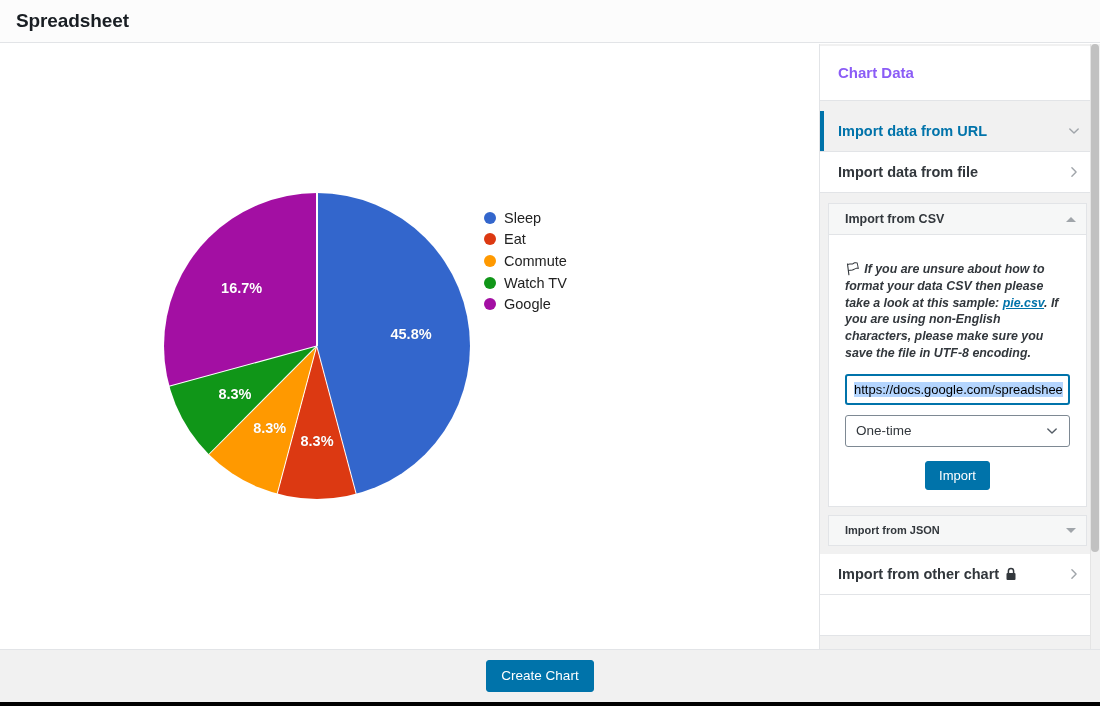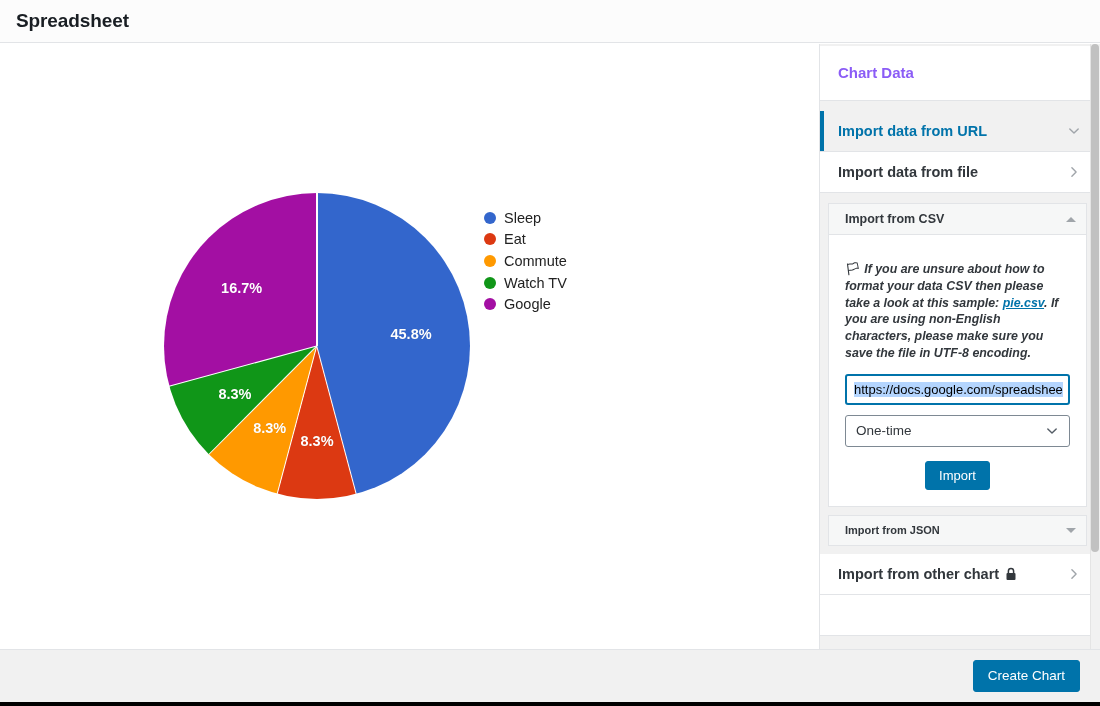--- a/index.html
+++ b/index.html
@@ -315,21 +315,21 @@
   .footer {
     position: absolute;
     left: 0;
     top: 649px;
     width: 1100px;
     height: 53px;
     background: #f1f1f1;
     border-top: 1px solid #e2e4e7;
     display: flex;
     align-items: center;
-    justify-content: flex-end;
+    justify-content: center;
     padding-right: 20px;
   }
   .footer .btn-primary {
     font-size: 13.5px;
     padding: 8px 14px;
   }
   .bottom-edge {
     position: absolute;
     left: 0; top: 702px;
     width: 1100px; height: 4px;

